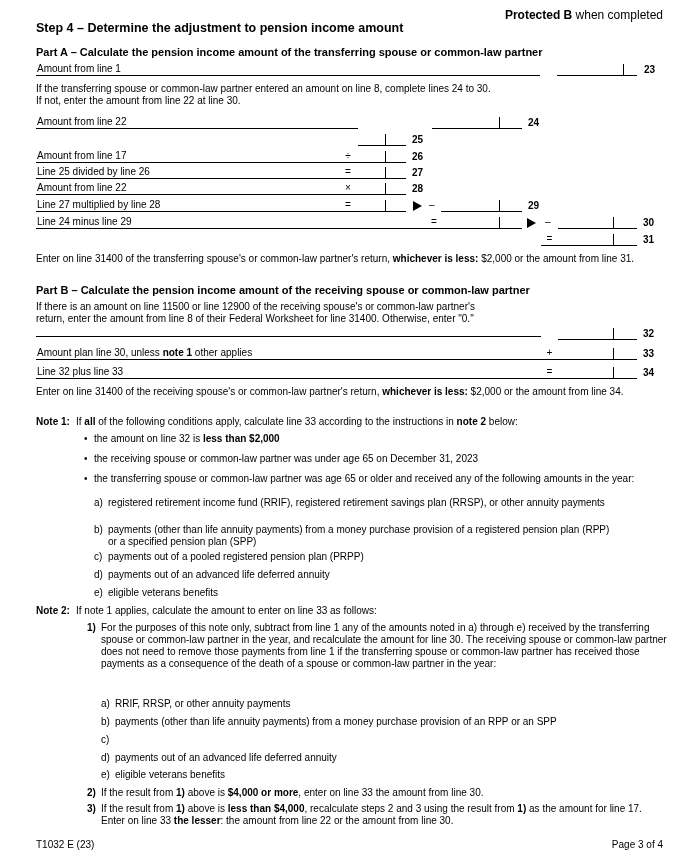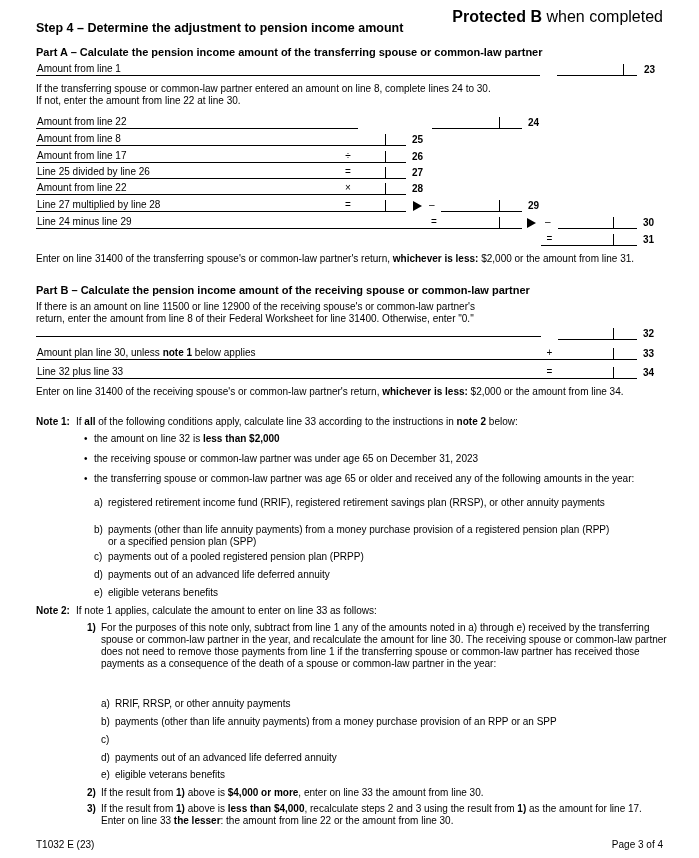--- a/index.html
+++ b/index.html
@@ -4,21 +4,21 @@
 <style>
   * { margin:0; padding:0; box-sizing:border-box; }
   html,body { background:#ffffff; }
   .page {
     position:relative; width:699px; height:858px; background:#fff;
     font-family:"Liberation Sans", sans-serif; font-size:10px; color:#000;
     overflow:hidden;
   }
   .abs { position:absolute; }
   .title { left:36px; top:21px; font-size:12.5px; font-weight:700; }
-  .protected { top:8px; right:36px; font-size:16px; }
+  .protected { top:8px; right:36px; font-size:12px; }
   .part-heading { left:36px; font-size:11px; font-weight:700; }
   .lbl, .op, .fld { position:absolute; height:15px; border-bottom:1px solid #000; }
   .lbl { line-height:15px; padding-left:1px; white-space:nowrap; }
   .op  { line-height:15px; text-align:center; }
   .sym { position:absolute; height:15px; line-height:15px; }
   .tick { position:absolute; bottom:0; height:11px; width:0; border-left:1px solid #000; }
   .num { position:absolute; font-weight:700; }
   .txt { position:absolute; line-height:12px; }
   .arrow { position:absolute; width:0; height:0; border-left:9px solid #000;
            border-top:5px solid transparent; border-bottom:5px solid transparent; }
@@ -47,21 +47,20 @@
 
   <div class="txt" style="left:36px;top:83px;width:610px">If the transferring spouse or common-law partner entered an amount on line 8, complete lines 24 to 30.</div>
   <div class="txt" style="left:36px;top:95px;width:610px">If not, enter the amount from line 22 at line 30.</div>
 
   <div class="lbl" style="left:36px;top:114px;width:322px">Amount from line 22</div>
   <div class="fld" style="left:432px;top:114px;width:90px">
       <span class="tick" style="right:22px"></span>
     </div>
   <div class="num" style="left:528px;top:117px">24</div>
 
-  <div class="lbl" style="left:36px;top:131px;width:322px">Amount from line 8</div>
   <div class="fld" style="left:358px;top:131px;width:48px">
       <span class="tick" style="right:20px"></span>
     </div>
   <div class="num" style="left:412px;top:134px">25</div>
 
   <div class="lbl" style="left:36px;top:148px;width:302px">Amount from line 17</div>
   <div class="op" style="left:338px;top:148px;width:20px">÷</div>
   <div class="fld" style="left:358px;top:148px;width:48px">
       <span class="tick" style="right:20px"></span>
     </div>
@@ -116,21 +115,21 @@
   <div class="abs part-heading" style="top:284px">Part B – Calculate the pension income amount of the receiving spouse or common-law partner</div>
 
   <div class="para-ul" style="left:36px;top:301px;width:505px;padding-bottom:11px">
     <div class="inner" style="width:448px">If there is an amount on line 11500 or line 12900 of the receiving spouse's or common-law partner's return, enter the amount from line 8 of their Federal Worksheet for line 31400. Otherwise, enter "0."</div>
   </div>
   <div class="fld" style="left:558px;top:325px;width:79px">
       <span class="tick" style="right:23px"></span>
     </div>
   <div class="num" style="left:643px;top:328px">32</div>
 
-  <div class="lbl" style="left:36px;top:345px;width:505px"><span>Amount plan line 30, unless </span><span style="font-weight: 700;">note 1</span><span> below applies</span></div>
+  <div class="lbl" style="left:36px;top:345px;width:505px"><span>Amount plan line 30, unless </span><span style="font-weight: 700;">note 1</span><span> other applies</span></div>
   <div class="op" style="left:541px;top:345px;width:17px">+</div>
   <div class="fld" style="left:558px;top:345px;width:79px">
       <span class="tick" style="right:23px"></span>
     </div>
   <div class="num" style="left:643px;top:348px">33</div>
 
   <div class="lbl" style="left:36px;top:364px;width:505px">Line 32 plus line 33</div>
   <div class="op" style="left:541px;top:364px;width:17px">=</div>
   <div class="fld" style="left:558px;top:364px;width:79px">
       <span class="tick" style="right:23px"></span>

